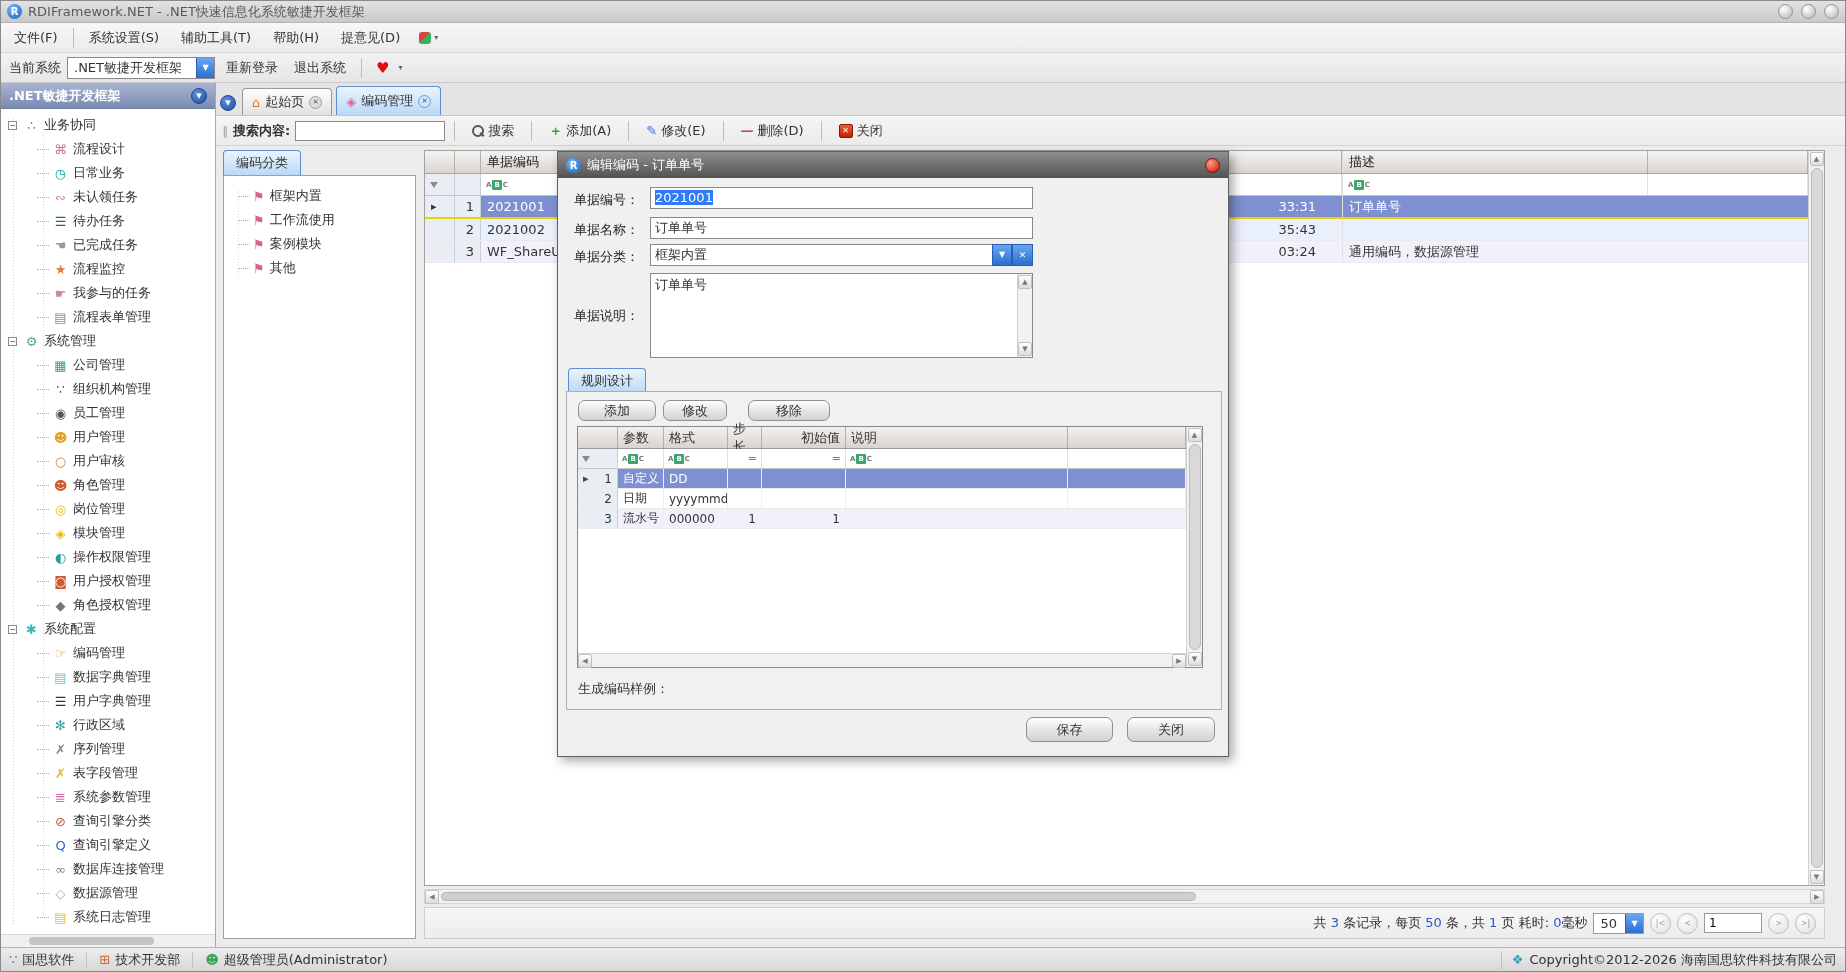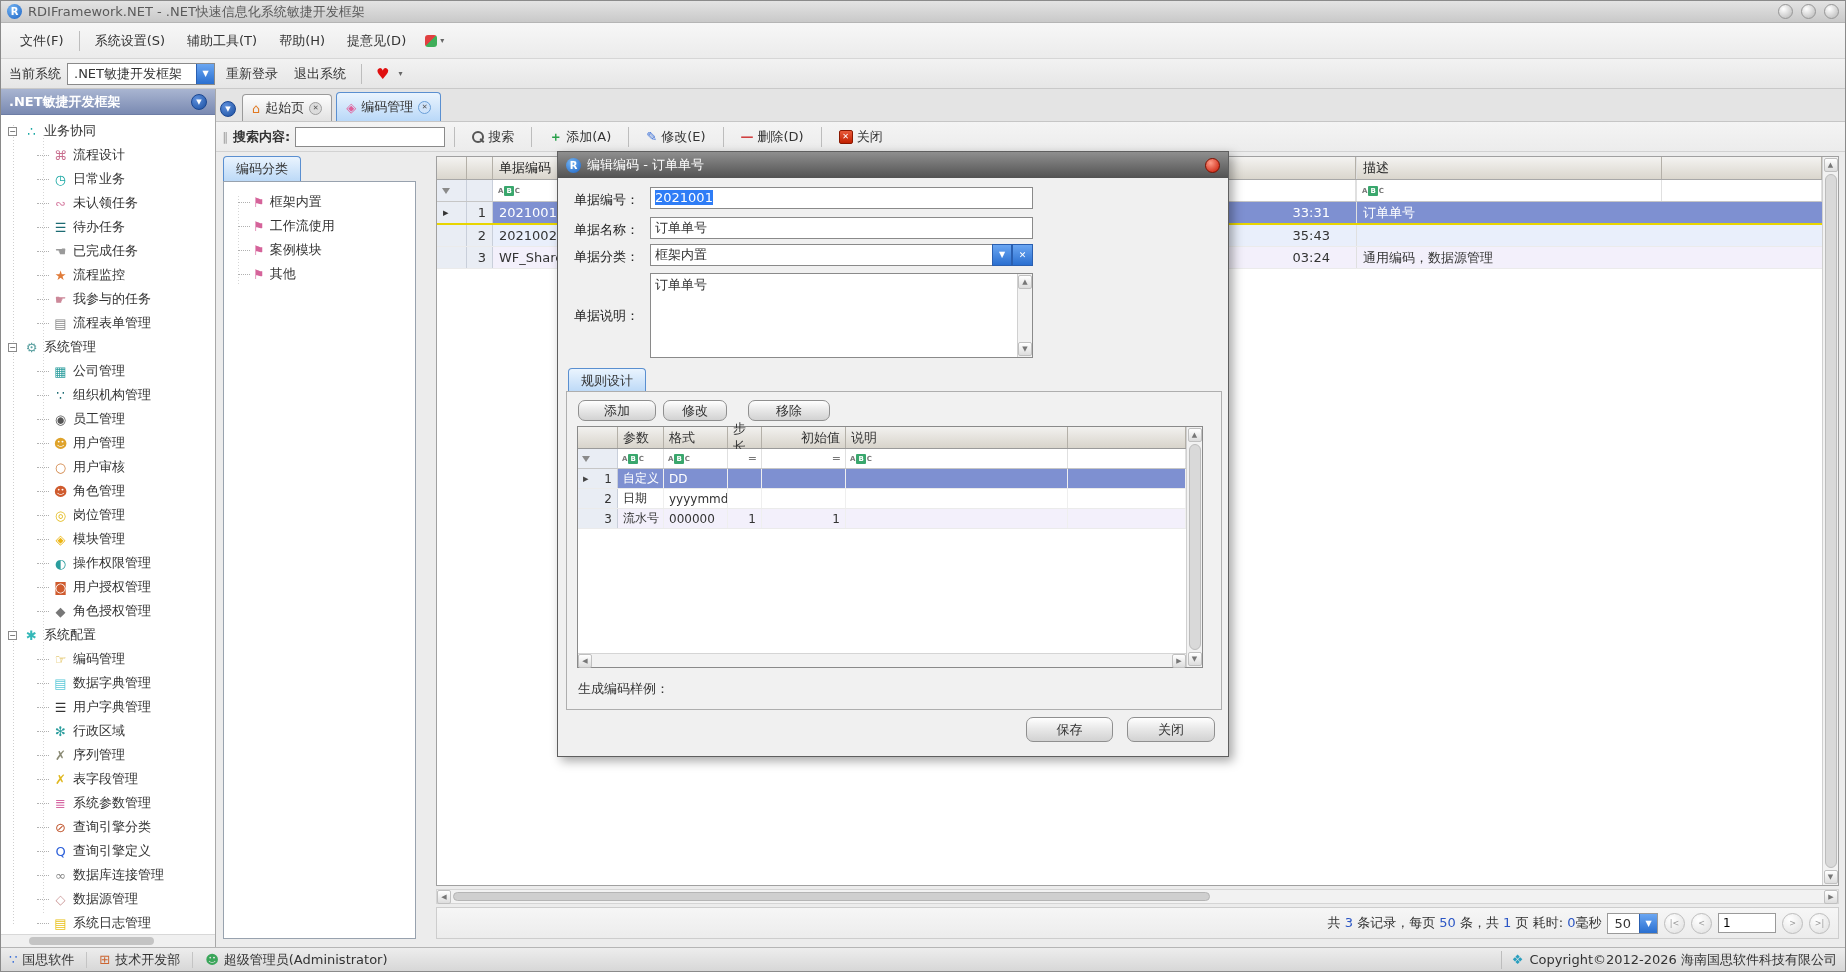--- a/index.html
+++ b/index.html
@@ -6,21 +6,21 @@
 html,body{width:1846px;height:972px;overflow:hidden;background:#e8e8e8;font-size:13px;color:#333;}
 .app{position:relative;width:1846px;height:972px;display:flex;flex-direction:column;border:1px solid #8a8a8a;background:#ececec;}
 .vsep{width:1px;height:16px;background:#c4c4c4;display:inline-block;margin:0 4px;}
 .vsep.tall{height:20px;background:#bdbdbd;}
 
 .titlebar{height:22px;background:linear-gradient(#e3e3e3,#c9c9c9);display:flex;align-items:center;padding:0 6px;gap:6px;border-bottom:1px solid #b5b5b5;color:#5a5a5a;flex:none;}
 .rlogo{width:15px;height:15px;border-radius:50%;background:radial-gradient(circle at 35% 30%,#74b4f2,#1b63c5);color:#fff;font-size:10px;font-weight:bold;display:flex;align-items:center;justify-content:center;flex:none;}
 .winbtns{margin-left:auto;display:flex;gap:8px;}
 .circle-btn{width:15px;height:15px;border-radius:50%;background:radial-gradient(circle at 35% 30%,#ffffff,#b3b3b3);border:1px solid #979797;}
 
-.menubar{height:36px;background:linear-gradient(#f7f7f7,#ebebeb);display:flex;align-items:center;padding:0 8px;border-bottom:1px solid #d6d6d6;flex:none;}
+.menubar{height:30px;background:linear-gradient(#f7f7f7,#ebebeb);display:flex;align-items:center;padding:0 2px;border-bottom:1px solid #d6d6d6;flex:none;}
 .menuitems{display:flex;align-items:center;}
 .menu-item{padding:4px 11px;font-size:13px;}
 .theme-icon{width:12px;height:12px;border-radius:3px;background:linear-gradient(135deg,#e04040 50%,#3fae5a 50%);display:inline-block;margin-left:8px;}
 .mini-arrow{font-size:8px;color:#666;margin-left:3px;}
 
 .systoolbar{height:30px;background:linear-gradient(#f2f2f2,#e6e6e6);display:flex;align-items:center;padding:0 8px;gap:6px;border-bottom:1px solid #c9c9c9;flex:none;}
 .selbox{display:flex;align-items:center;height:22px;border:1px solid #8a8a8a;background:#fff;}
 .selbox .selval{padding:0 6px;min-width:128px;}
 .dd-btn{width:18px;height:100%;background:linear-gradient(#6aa6f2,#2a6fd0);color:#fff;font-size:8px;display:flex;align-items:center;justify-content:center;border-left:1px solid #2a5fb0;}
 .txt-btn{padding:3px 5px;}
@@ -55,21 +55,21 @@
 .search-input{width:150px;height:20px;border:1px solid #8a8a8a;background:#fff;padding:0 4px;font-size:12px;}
 .tbtn{display:flex;align-items:center;gap:4px;padding:3px 8px;}
 .lens{width:12px;height:12px;position:relative;display:inline-block;}
 .lens::before{content:'';position:absolute;width:8px;height:8px;border:2px solid #555;border-radius:50%;left:0;top:0;}
 .lens::after{content:'';position:absolute;width:2px;height:5px;background:#555;transform:rotate(-45deg);left:9px;top:7px;}
 .ico-plus{color:#28a04a;font-weight:bold;font-size:13px;}
 .ico-pencil{color:#3a6fd8;font-size:13px;}
 .ico-minus{color:#d04040;font-weight:bold;font-size:13px;}
 .xbox{width:14px;height:14px;background:linear-gradient(#e85a3a,#c22000);border:1px solid #8a1800;border-radius:2px;color:#fff;font-size:8px;line-height:12px;text-align:center;}
 
-.workarea{flex:1;display:flex;min-height:0;padding:4px 6px 8px 7px;gap:20px;background:#ececec;}
+.workarea{flex:1;display:flex;min-height:0;padding:4px 20px 8px 7px;gap:8px;background:#ececec;}
 .catpanel{width:193px;flex:none;display:flex;flex-direction:column;}
 .cat-tab{align-self:flex-start;padding:3px 12px;border:1px solid #5a8fd0;border-bottom:none;border-radius:4px 4px 0 0;background:linear-gradient(#eaf4fe,#bcd9f7);font-size:13px;}
 .cat-box{flex:1;border:1px solid #98a2ae;background:#fff;padding-top:8px;background-image:repeating-linear-gradient(to bottom,#d6d6d6 0 1px,transparent 1px 3px);background-size:1px 90px;background-position:14px 14px;background-repeat:no-repeat;}
 .citem{height:24px;display:flex;align-items:center;padding-left:14px;}
 .flag{color:#d5639a;margin-right:5px;font-size:13px;}
 .gridpanel{flex:1;display:flex;flex-direction:column;min-width:0;}
 .grid{flex:1;border:1px solid #a0a0a0;background:#fff;display:flex;min-height:0;}
 .gridbody{flex:1;display:flex;flex-direction:column;min-width:0;}
 .g-head{height:23px;flex:none;display:flex;background:linear-gradient(#f4f3f1,#dad6cd);border-bottom:1px solid #a8a8a8;}
 .g-head .gc{border-right:1px solid #b4b0a8;display:flex;align-items:center;padding:0 6px;font-size:13px;color:#222;}

